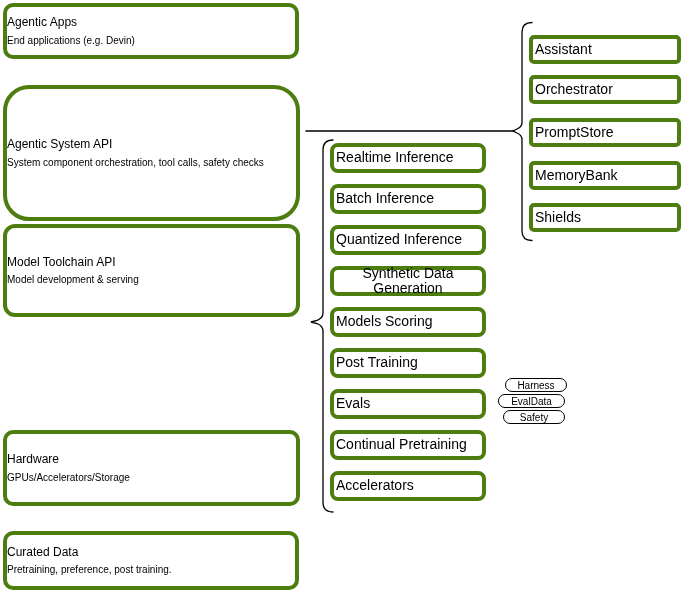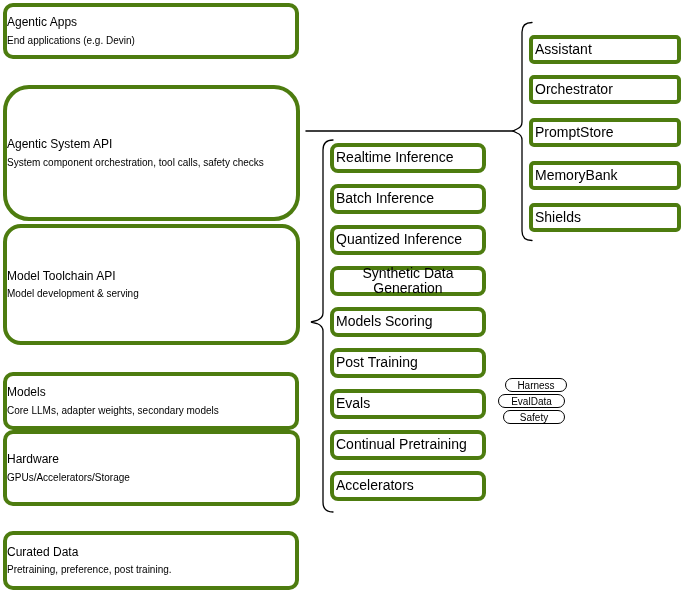--- a/index.html
+++ b/index.html
@@ -80,29 +80,25 @@
   <div class="node" style="left:3px;top:3px;width:296px;height:56px;border-radius:10px">
     <div class="title">Agentic Apps</div>
     <div class="sub">End applications (e.g. Devin)</div>
   </div>
 
   <div class="node" style="left:3px;top:85px;width:297px;height:136px;border-radius:26px">
     <div class="title">Agentic System API</div>
     <div class="sub">System component orchestration, tool calls, safety checks</div>
   </div>
 
-  <div class="node" style="left:3px;top:224px;width:297px;height:121px;border-radius:18px">
+  <div class="node" style="left:3px;top:224px;width:297px;height:93px;border-radius:12px">
     <div class="title">Model Toolchain API</div>
     <div class="sub">Model development &amp; serving</div>
   </div>
 
-  <div class="node" style="left:3px;top:372px;width:296px;height:58px;border-radius:10px">
-    <div class="title">Models</div>
-    <div class="sub">Core LLMs, adapter weights, secondary models</div>
-  </div>
 
   <div class="node" style="left:3px;top:430px;width:297px;height:76px;border-radius:10px">
     <div class="title">Hardware</div>
     <div class="sub">GPUs/Accelerators/Storage</div>
   </div>
 
   <div class="node" style="left:3px;top:531px;width:296px;height:59px;border-radius:10px">
     <div class="title">Curated Data</div>
     <div class="sub">Pretraining, preference, post training.</div>
   </div>

